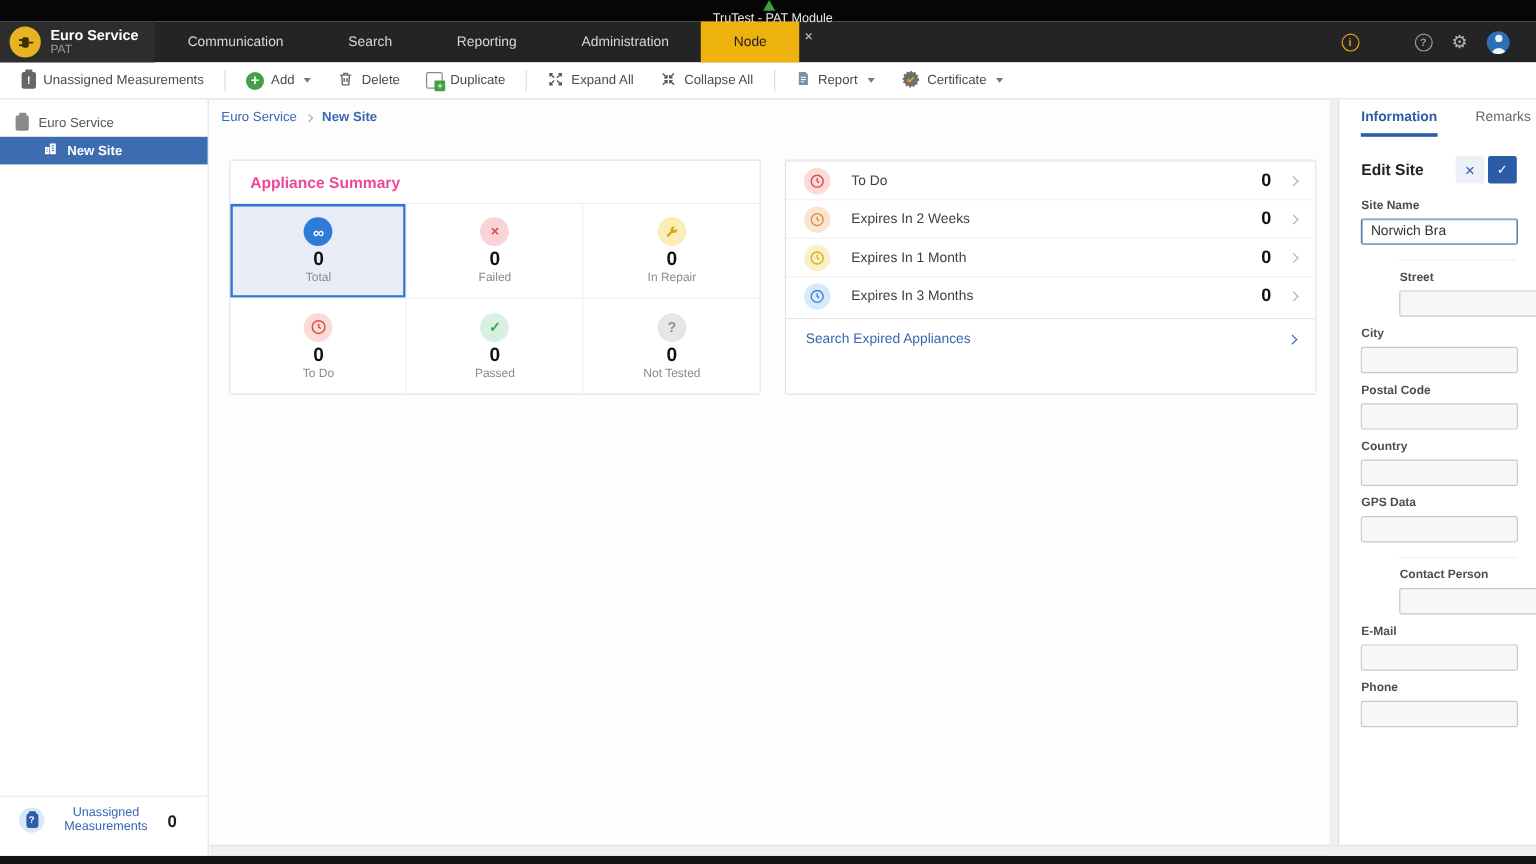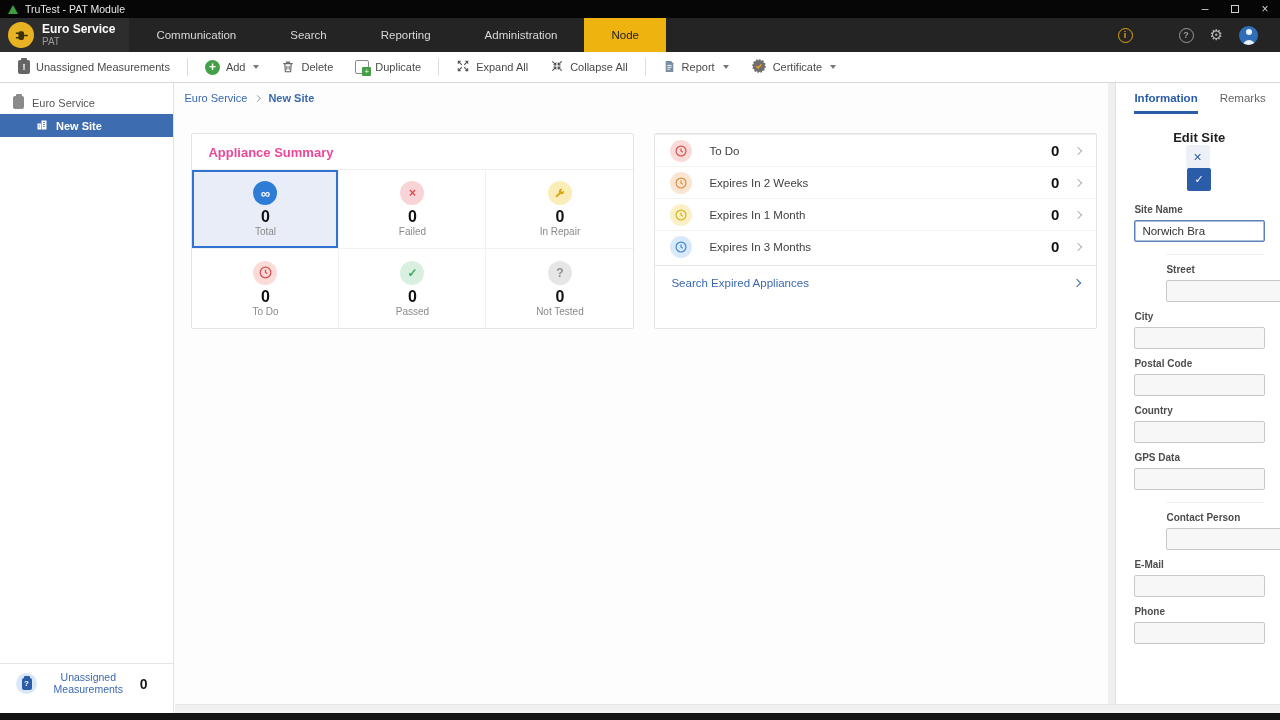--- a/index.html
+++ b/index.html
@@ -1,20 +1,20 @@
 <!DOCTYPE html>
 <html><head>
 <meta charset="utf-8">
 <style>
   * { margin:0; padding:0; box-sizing:border-box; }
   html,body { width:1280px; height:720px; overflow:hidden; }
   body { font-family:"Liberation Sans", sans-serif; background:#fff; color:#333; }
 
   
-  .titlebar { height:18px; background:#060606; display:flex; align-items:center; padding-left:8px; }
+  .titlebar { height:18px; background:#060606; display:flex; align-items:center; padding-left:8px;flex-direction:column; }
   .app-logo { width:0; height:0; border-left:5px solid transparent; border-right:5px solid transparent; border-bottom:9px solid #3f9e3f; margin-right:7px; }
   .win-title { color:#e8e8e8; font-size:10.5px; flex:1; }
   .win-controls { display:flex; align-items:center; height:100%; }
   .winbtn { width:30px; height:18px; display:flex; align-items:center; justify-content:center; color:#cfcfcf; font-size:12px; cursor:default; }
   .winbtn .sq { width:8px; height:8px; border:1.2px solid #cfcfcf; display:inline-block; }
 
   
   .navbar { height:34px; background:#242424; display:flex; align-items:stretch; }
   .brand { display:flex; align-items:center; background:#2d2d2d; padding:0 14px 0 8px; }
   .brand-circle { width:26px; height:26px; border-radius:50%; background:#e8b322; display:flex; align-items:center; justify-content:center; margin-right:8px; }
@@ -98,24 +98,24 @@
   .clk-yellow { background:#faf0c8; color:#d8b21a; }
   .clk-blue { background:#d8e9fa; color:#3f87d4; }
   .rlab { font-size:11.5px; color:#3f3f3f; flex:1; }
   .rval { font-size:15px; font-weight:bold; color:#111; margin-right:16px; }
   .tfooter { display:flex; align-items:center; height:34px; padding:0 16px; border-top:1px solid #e6e6e6; margin-top:3px; }
   .tfooter .link { color:#3a68b0; font-size:11.5px; flex:1; cursor:default; }
 
   
   .gap-strip { width:7px; background:#efefef; }
   .panel { width:165px; background:#fff; border-left:1px solid #e0e0e0; padding:0 16px 0 18px; overflow:hidden; }
-  .tabs { display:flex; gap:22px; margin-top:9px; }
+  .tabs { display:flex; gap:32px; margin-top:9px; }
   .tab { font-size:11.5px; color:#666; padding-bottom:7px; border-bottom:3px solid transparent; cursor:default; }
   .tab.active { color:#2a5ca8; font-weight:bold; border-bottom-color:#2a5ca8; }
-  .panel-head { display:flex; align-items:center; margin-top:16px; margin-bottom:13px;flex-direction:column; }
+  .panel-head { display:flex; align-items:center; margin-top:16px; margin-bottom:13px; }
   .panel-title { font-size:13px; font-weight:bold; color:#222; flex:1; }
   .pbtn { width:24px; height:23px; border:none; border-radius:2px; display:flex; align-items:center; justify-content:center; font-size:13px; cursor:default; font-family:inherit; }
   .pbtn.cancel { background:#edf1f7; color:#2a5ca8; margin-right:3px; font-size:14px; }
   .pbtn.confirm { background:#2a5ca8; color:#fff; font-size:11px; }
   .fgroup { margin-bottom:9px; }
   .fgroup.section { border-top:1px solid #f0f0f0; padding-top:9px; margin-top:12px;margin-left:32px; }
   .flabel { display:block; font-size:10px; font-weight:bold; color:#4d4d4d; margin-bottom:5px; }
   .finput { width:131px; height:22px; border:1px solid #c9c9c9; border-radius:2px; background:#f7f7f7; font-family:inherit; font-size:11.5px; color:#333; padding:0 7px; outline:none; }
   .finput.focused, .finput:focus { background:#fff; border:1px solid #5b82b8; box-shadow:inset 0 0 0 0.5px #5b82b8; }
 

